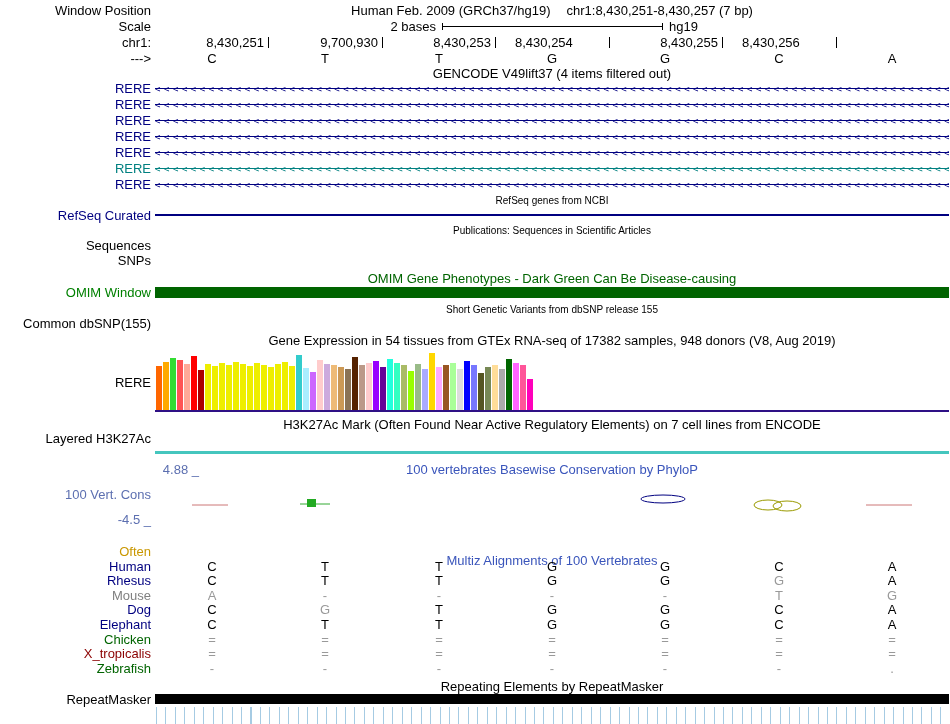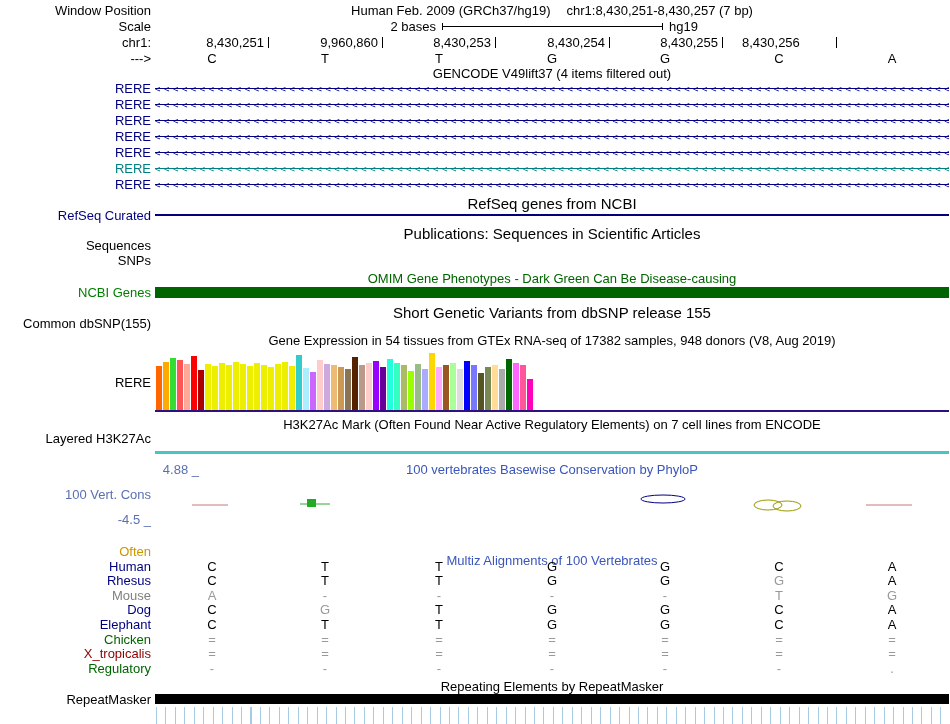--- a/index.html
+++ b/index.html
@@ -1,20 +1,20 @@
 <!DOCTYPE html>
 <html><head>
 <meta charset="utf-8">
 <style>
   html,body{margin:0;padding:0;background:#fff;}
   .stage{position:relative;width:950px;height:724px;background:#fff;overflow:hidden;
          font-family:"Liberation Sans",sans-serif;font-size:13px;color:#000;}
   .row-label{position:absolute;left:0;width:151px;text-align:right;white-space:nowrap;}
   .center{position:absolute;left:155px;width:794px;text-align:center;white-space:nowrap;}
-  .small{font-size:15px;}
+  .small{font-size:10px;}
   .coord-label{position:absolute;white-space:nowrap;}
   .coord-tick{position:absolute;background:#000;}
   .base-letter{position:absolute;}
   .gene-line{position:absolute;}
   .gene-chevrons{position:absolute;height:16px;font-family:"DejaVu Sans Mono",monospace;
                  font-size:9px;letter-spacing:3.55px;line-height:16px;overflow:hidden;white-space:nowrap;}
   .gtex-bar{position:absolute;}
   .align-cell{position:absolute;}
   .hline{position:absolute;background:#000;}
   .vtick{position:absolute;width:1px;height:7px;background:#000;}
@@ -34,25 +34,25 @@
   <div style="position:absolute;left:346px;top:19px;width:90px;text-align:right">2 bases</div>
   <div class="hline" style="left:442px;top:26px;width:221px;height:1px"></div>
   <div class="vtick" style="left:442px;top:23px"></div>
   <div class="vtick" style="left:662px;top:23px"></div>
   <div style="position:absolute;left:669px;top:19px">hg19</div>
 
   <div class="row-label" style="top:35px">chr1:</div>
   <div id="ruler-row">
       <div class="coord-label" style="left: 174px; top: 35px; width: 90px; text-align: right;">8,430,251</div>
       <div class="coord-tick" style="left: 268px; top: 37px; width: 1px; height: 11px;"></div>
-      <div class="coord-label" style="left: 288px; top: 35px; width: 90px; text-align: right;">9,960,860</div>
+      <div class="coord-label" style="left: 288px; top: 35px; width: 90px; text-align: right;">9,700,930</div>
       <div class="coord-tick" style="left: 382px; top: 37px; width: 1px; height: 11px;"></div>
       <div class="coord-label" style="left: 401px; top: 35px; width: 90px; text-align: right;">8,430,253</div>
       <div class="coord-tick" style="left: 495px; top: 37px; width: 1px; height: 11px;"></div>
-      <div class="coord-label" style="left: 515px; top: 35px; width: 90px; text-align: right;">8,430,254</div>
+      <div class="coord-label" style="left: 515px; top: 35px; width: 90px; text-align: left;">8,430,254</div>
       <div class="coord-tick" style="left: 609px; top: 37px; width: 1px; height: 11px;"></div>
       <div class="coord-label" style="left: 628px; top: 35px; width: 90px; text-align: right;">8,430,255</div>
       <div class="coord-tick" style="left: 722px; top: 37px; width: 1px; height: 11px;"></div>
       <div class="coord-label" style="left: 742px; top: 35px; width: 90px; ">8,430,256</div>
       <div class="coord-tick" style="left: 836px; top: 37px; width: 1px; height: 11px;"></div>
     </div>
 
   <div class="row-label" style="top:51px">---&gt;</div>
   <div id="base-row">
       <div class="base-letter" style="left: 202px; top: 51px; width: 20px; text-align: center;">C</div>
@@ -91,21 +91,21 @@
 
   <div class="center small" style="top:195px">RefSeq genes from NCBI</div>
   <div class="row-label" style="top: 208px; color: rgb(0, 0, 128);">RefSeq Curated</div>
   <div style="position: absolute; left: 155px; top: 214px; width: 794px; height: 2px; background: rgb(0, 0, 128);"></div>
 
   <div class="center small" style="top:225px">Publications: Sequences in Scientific Articles</div>
   <div class="row-label" style="top:238px">Sequences</div>
   <div class="row-label" style="top:253px">SNPs</div>
 
   <div class="center" style="top: 271px; color: rgb(0, 100, 0);">OMIM Gene Phenotypes - Dark Green Can Be Disease-causing</div>
-  <div class="row-label" style="top: 285px; color: rgb(0, 128, 0);">NCBI Genes</div>
+  <div class="row-label" style="top: 285px; color: rgb(0, 128, 0);">OMIM Window</div>
   <div style="position: absolute; left: 155px; top: 287px; width: 794px; height: 11px; background: rgb(0, 100, 0);"></div>
 
   <div class="center small" style="top:304px">Short Genetic Variants from dbSNP release 155</div>
   <div class="row-label" style="top:316px">Common dbSNP(155)</div>
 
   <div class="center" style="top:333px">Gene Expression in 54 tissues from GTEx RNA-seq of 17382 samples, 948 donors (V8, Aug 2019)</div>
   <div class="row-label" style="top:375px">RERE</div>
   <div id="gtex-bars">
       <div class="gtex-bar" style="left: 156px; top: 366px; width: 6px; height: 44px; background: rgb(255, 102, 0);"></div>
       <div class="gtex-bar" style="left: 163px; top: 362px; width: 6px; height: 48px; background: rgb(255, 170, 0);"></div>
@@ -234,21 +234,21 @@
       <div class="align-cell" style="left: 769px; top: 632px; width: 20px; text-align: center; color: rgb(153, 153, 153);">=</div>
       <div class="align-cell" style="left: 882px; top: 632px; width: 20px; text-align: center; color: rgb(153, 153, 153);">=</div>
       <div class="row-label" style="top: 646px; color: rgb(139, 0, 0);">X_tropicalis</div>
       <div class="align-cell" style="left: 202px; top: 646px; width: 20px; text-align: center; color: rgb(153, 153, 153);">=</div>
       <div class="align-cell" style="left: 315px; top: 646px; width: 20px; text-align: center; color: rgb(153, 153, 153);">=</div>
       <div class="align-cell" style="left: 429px; top: 646px; width: 20px; text-align: center; color: rgb(153, 153, 153);">=</div>
       <div class="align-cell" style="left: 542px; top: 646px; width: 20px; text-align: center; color: rgb(153, 153, 153);">=</div>
       <div class="align-cell" style="left: 655px; top: 646px; width: 20px; text-align: center; color: rgb(153, 153, 153);">=</div>
       <div class="align-cell" style="left: 769px; top: 646px; width: 20px; text-align: center; color: rgb(153, 153, 153);">=</div>
       <div class="align-cell" style="left: 882px; top: 646px; width: 20px; text-align: center; color: rgb(153, 153, 153);">=</div>
-      <div class="row-label" style="top: 661px; color: rgb(0, 100, 0);">Regulatory</div>
+      <div class="row-label" style="top: 661px; color: rgb(0, 100, 0);">Zebrafish</div>
       <div class="align-cell" style="left: 202px; top: 661px; width: 20px; text-align: center; color: rgb(153, 153, 153);">-</div>
       <div class="align-cell" style="left: 315px; top: 661px; width: 20px; text-align: center; color: rgb(153, 153, 153);">-</div>
       <div class="align-cell" style="left: 429px; top: 661px; width: 20px; text-align: center; color: rgb(153, 153, 153);">-</div>
       <div class="align-cell" style="left: 542px; top: 661px; width: 20px; text-align: center; color: rgb(153, 153, 153);">-</div>
       <div class="align-cell" style="left: 655px; top: 661px; width: 20px; text-align: center; color: rgb(153, 153, 153);">-</div>
       <div class="align-cell" style="left: 769px; top: 661px; width: 20px; text-align: center; color: rgb(153, 153, 153);">-</div>
       <div class="align-cell" style="left: 882px; top: 661px; width: 20px; text-align: center; color: rgb(153, 153, 153);">.</div>
     </div>
 
   <div class="center" style="top:679px">Repeating Elements by RepeatMasker</div>

